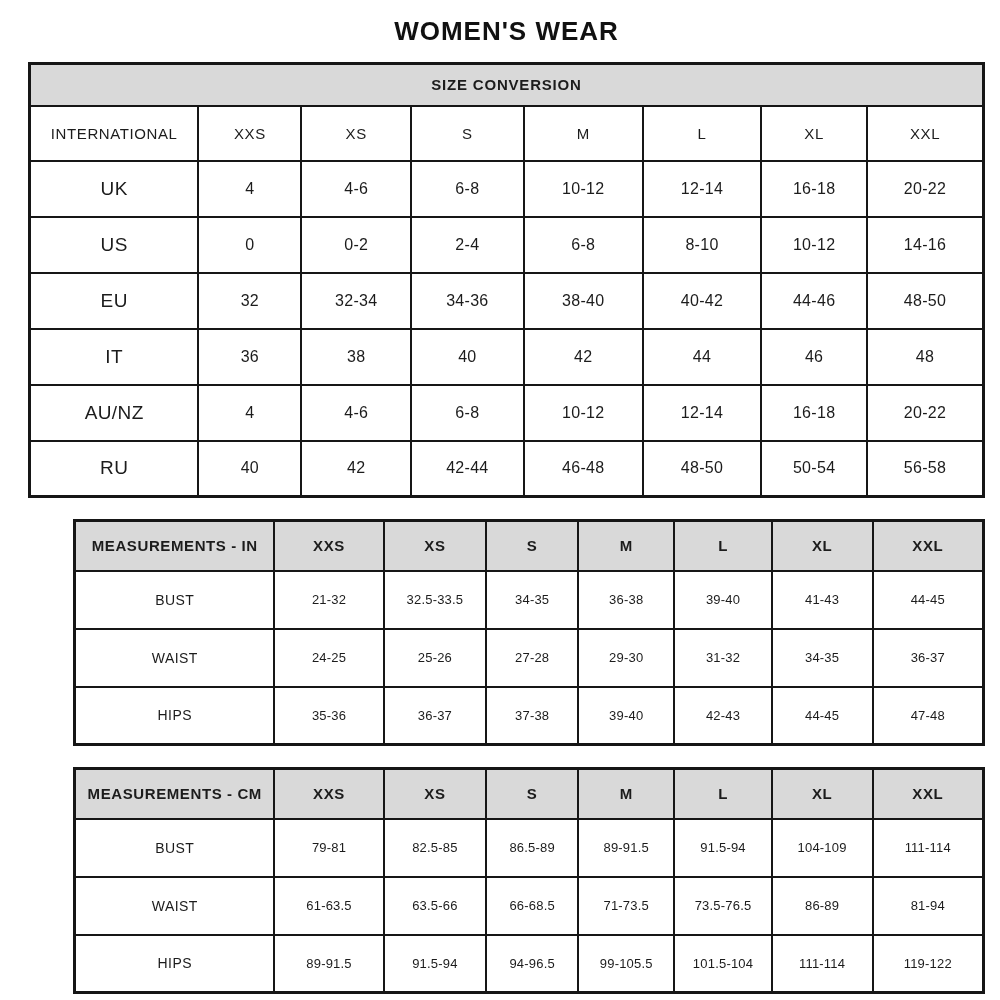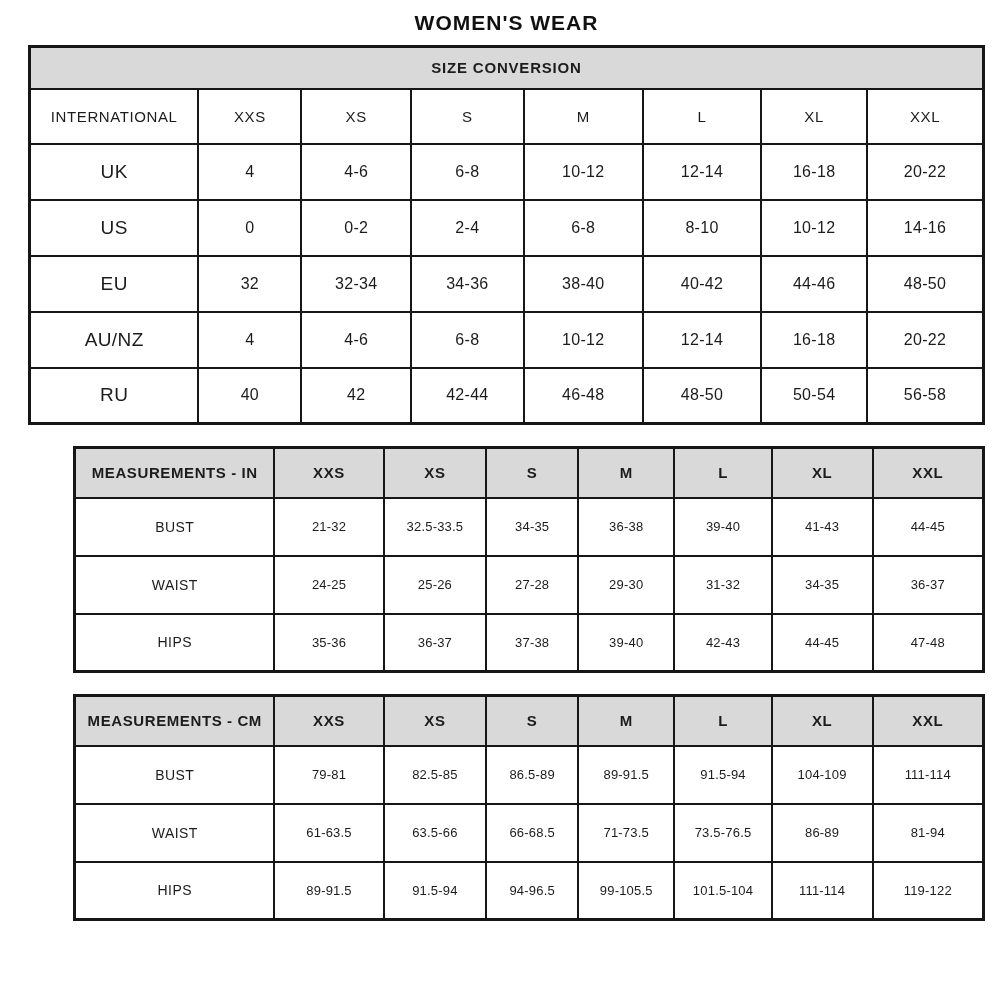--- a/index.html
+++ b/index.html
@@ -19,25 +19,25 @@
     height: 1000px;
     overflow: hidden;
     font-family: "Liberation Sans", sans-serif;
     color: var(--text);
   }
   .page {
     width: 957px;
     margin-left: 28px;
   }
   .title {
-    height: 45px;
+    height: 62px;
     display: flex;
     align-items: center;
     justify-content: center;
-    font-size: 21px;
+    font-size: 26px;
     font-weight: bold;
     letter-spacing: 1px;
     color: #111;
   }
   table.tbl {
     width: 100%;
     border-collapse: collapse;
     table-layout: fixed;
     border: 3px solid var(--border);
   }
@@ -158,20 +158,30 @@
             <th>EU</th>
             <td>32</td>
             <td>32-34</td>
             <td>34-36</td>
             <td>38-40</td>
             <td>40-42</td>
             <td>44-46</td>
             <td>48-50</td>
           </tr>
           <tr>
+            <th>IT</th>
+            <td>36</td>
+            <td>38</td>
+            <td>40</td>
+            <td>42</td>
+            <td>44</td>
+            <td>46</td>
+            <td>48</td>
+          </tr>
+          <tr>
             <th>AU/NZ</th>
             <td>4</td>
             <td>4-6</td>
             <td>6-8</td>
             <td>10-12</td>
             <td>12-14</td>
             <td>16-18</td>
             <td>20-22</td>
           </tr>
           <tr>

